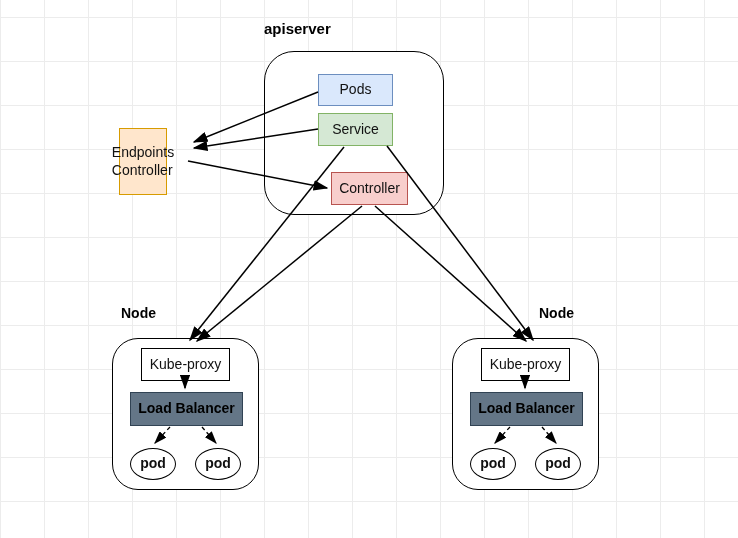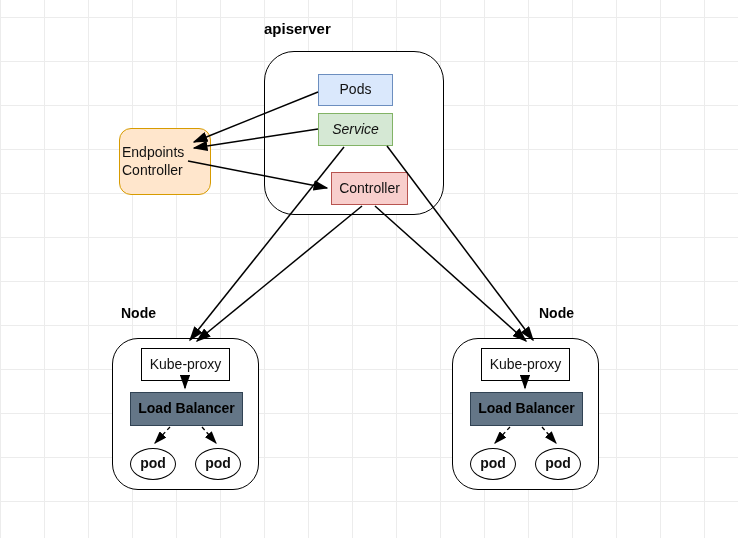--- a/index.html
+++ b/index.html
@@ -40,21 +40,21 @@
   .round-26 { border-radius: 26px; }
   .shape {
     display: flex;
     align-items: center;
     justify-content: center;
     font-size: 14px;
     color: #111111;
     line-height: 1.25;
   }
   .pods-box      { background: #dae8fc; border: 1px solid #6c8ebf; }
-  .service-box   { background: #d5e8d4; border: 1px solid #82b366; font-style: italic; }
+  .service-box   { background: #d5e8d4; border: 1px solid #82b366; }
   .endpoints-box { background: #f8cecc; border: 1px solid #b85450; }
   .controller-box{ background: #ffe6cc; border: 1px solid #d79b00; }
   .kubeproxy-box { background: #ffffff; border: 1.6px solid #000000; }
   .lb-box {
     background: #647687;
     border: 1px solid #314354;
     color: #000000;
     font-weight: bold;
   }
   .pod-ellipse {
@@ -87,21 +87,21 @@
   </div>
 
   <div class="abs shape service-box" style="left:318px; top:113px; width:75px; height:33px;">
     <span>Service</span>
   </div>
 
   <div class="abs shape endpoints-box" style="left:331px; top:172px; width:77px; height:33px;">
     <span>Controller</span>
   </div>
 
-  <div class="abs shape controller-box" style="left:119px; top:128px; width:92px; height:67px; padding:2px;border-radius:12px;">
+  <div class="abs shape controller-box" style="left:119px; top:128px; width:48px; height:67px; padding:2px;">
     <span>Endpoints Controller</span>
   </div>
 
   <div class="abs node-label" style="left:121px; top:305px;">Node</div>
 
   <div class="abs container-box round-26" style="left:112px; top:338px; width:147px; height:152px;"></div>
 
   <div class="abs shape kubeproxy-box" style="left:141px; top:348px; width:89px; height:33px;">
     <span>Kube-proxy</span>
   </div>

